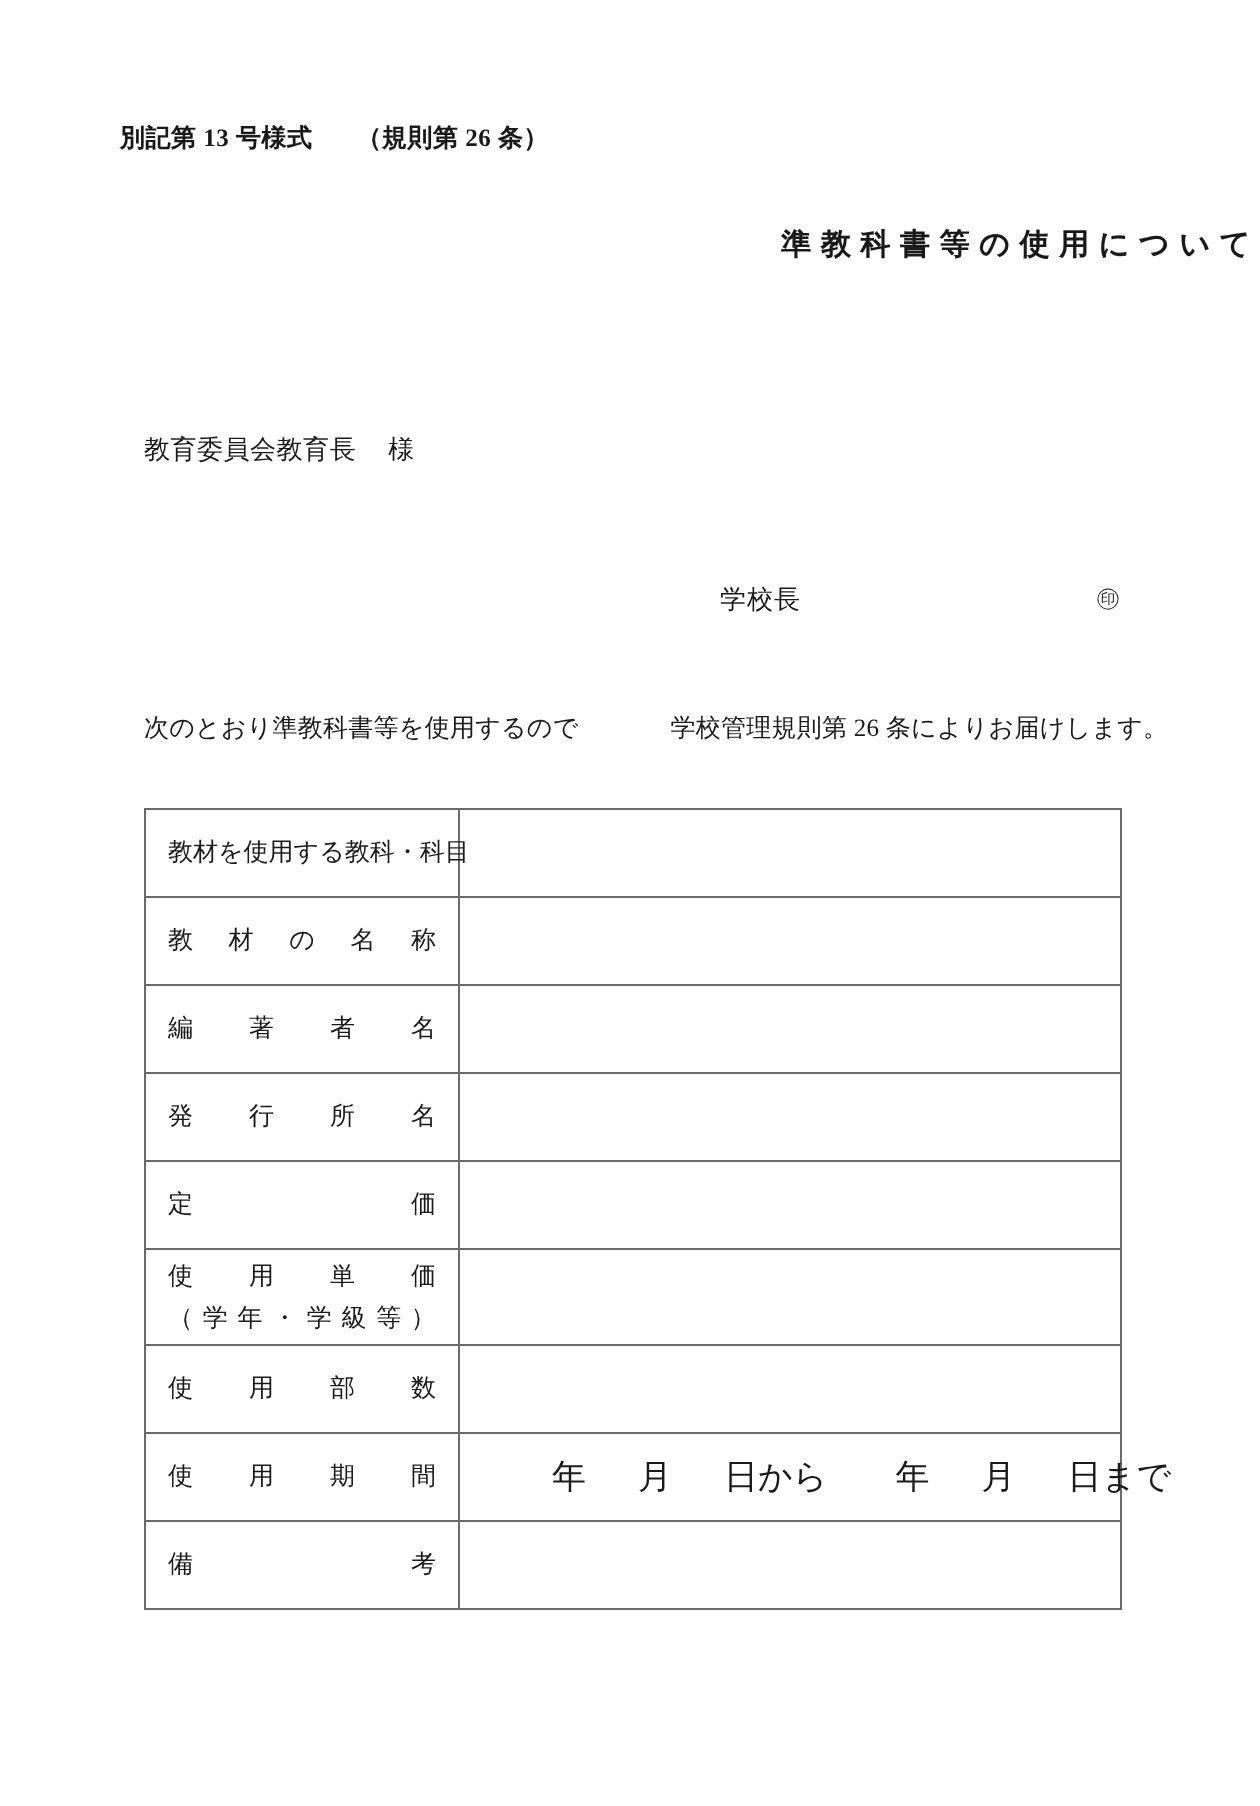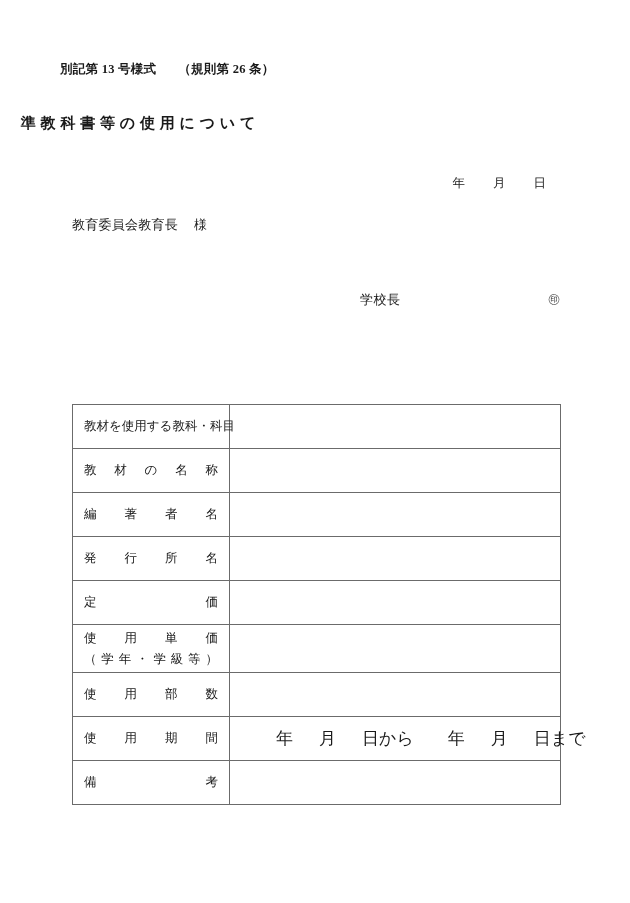--- a/index.html
+++ b/index.html
@@ -40,21 +40,21 @@
   .form-no .rule {
     font-weight: bold;
   }
 
   
   .doc-title {
     position: absolute;
     left: 0;
     right: 0;
     top: 112px;
-    text-align: left;
+    text-align: right;
     font-size: 15px;
     font-weight: bold;
     letter-spacing: 0.32em;
     text-indent: 0.32em;
     line-height: 1.5;
     white-space: nowrap;
     padding-left: 16px;
   }
 
   
@@ -200,33 +200,33 @@
 <body>
 
 <div class="page">
 
   <div class="form-no">
     <span>別記第 13 号様式</span><span class="gap"></span><span class="rule">（規則第 26 条）</span>
   </div>
 
   <div class="doc-title">準教科書等の使用について</div>
 
-  <div class="date-line">
-    <span>年</span><span class="dgap"></span><span>月</span><span class="dgap"></span><span>日</span><span class="tail"></span>
-  </div>
 
   <div class="addressee">
     <span>教育委員会教育長</span><span class="sama">様</span>
   </div>
 
   <div class="principal-row">
     <span class="label">学校長</span>
     <span class="seal">㊞</span>
   </div>
 
+  <div class="statement">
+    <span>次のとおり準教科書等を使用するので</span><span class="sgap"></span><span>学校管理規則第 26 条によりお届けします。</span>
+  </div>
 
   <table class="form-table">
     <tbody>
       <tr>
         <td class="label-cell">
             <span class="plain">教材を使用する教科・科目</span>
           </td>
         <td class="value-cell"></td>
       </tr>
       <tr>

